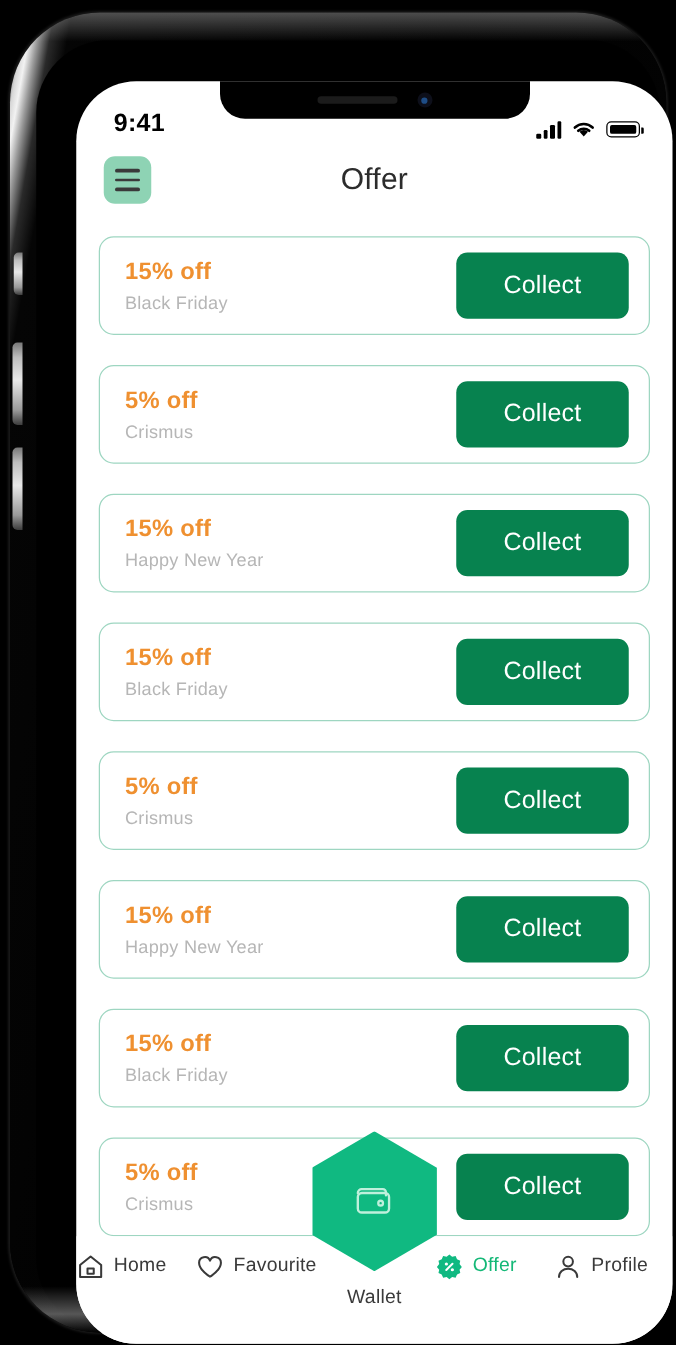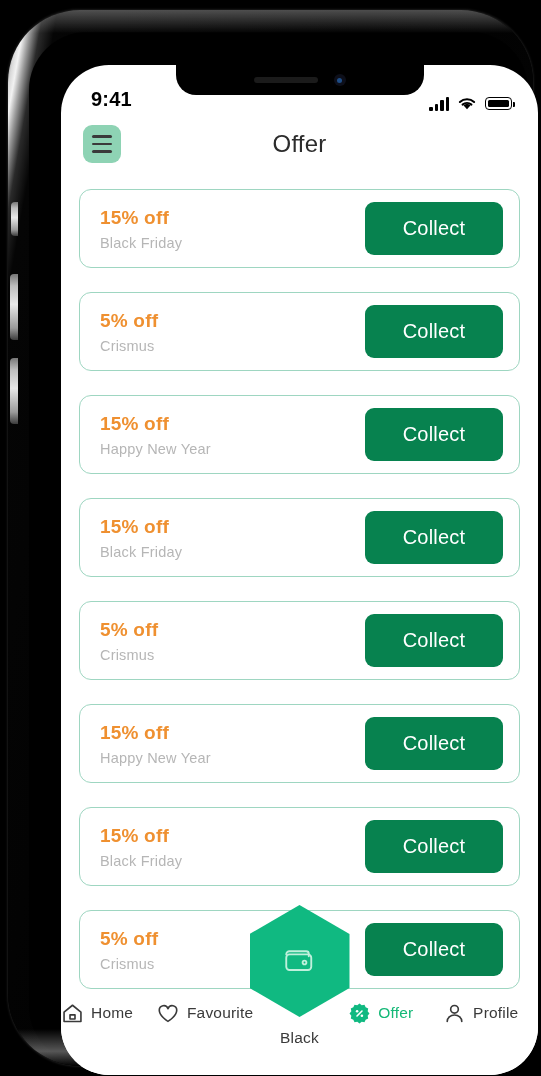--- a/index.html
+++ b/index.html
@@ -464,21 +464,21 @@
           <span class="nav-icon">
             <svg width="23" height="23" viewBox="0 0 24 24" fill="none" stroke="#3a3a3a" stroke-width="1.7" stroke-linecap="round" stroke-linejoin="round">
               <circle cx="12" cy="7.6" r="4"></circle>
               <path d="M4.4 20.4 C4.4 16.3 7.8 13.6 12 13.6 C16.2 13.6 19.6 16.3 19.6 20.4"></path>
             </svg>
           </span>
           <span class="nav-label">Profile</span>
         </button>
       </div>
 
-      <div id="nav-wallet-label">Black</div>
+      <div id="nav-wallet-label">Wallet</div>
 
       <button id="wallet-fab">
         <span>
           <svg width="40" height="40" viewBox="0 0 32 32" fill="none" stroke="#bff0dc" stroke-width="1.5" stroke-linecap="round" stroke-linejoin="round">
             <path d="M5 11.5 a2.5 2.5 0 0 1 2.5-2.5 H21 a2 2 0 0 1 2 2 v2"></path>
             <rect x="5" y="11.5" width="20" height="12.5" rx="2.6"></rect>
             <circle cx="19.6" cy="18" r="1.5"></circle>
           </svg>
         </span>
       </button>

